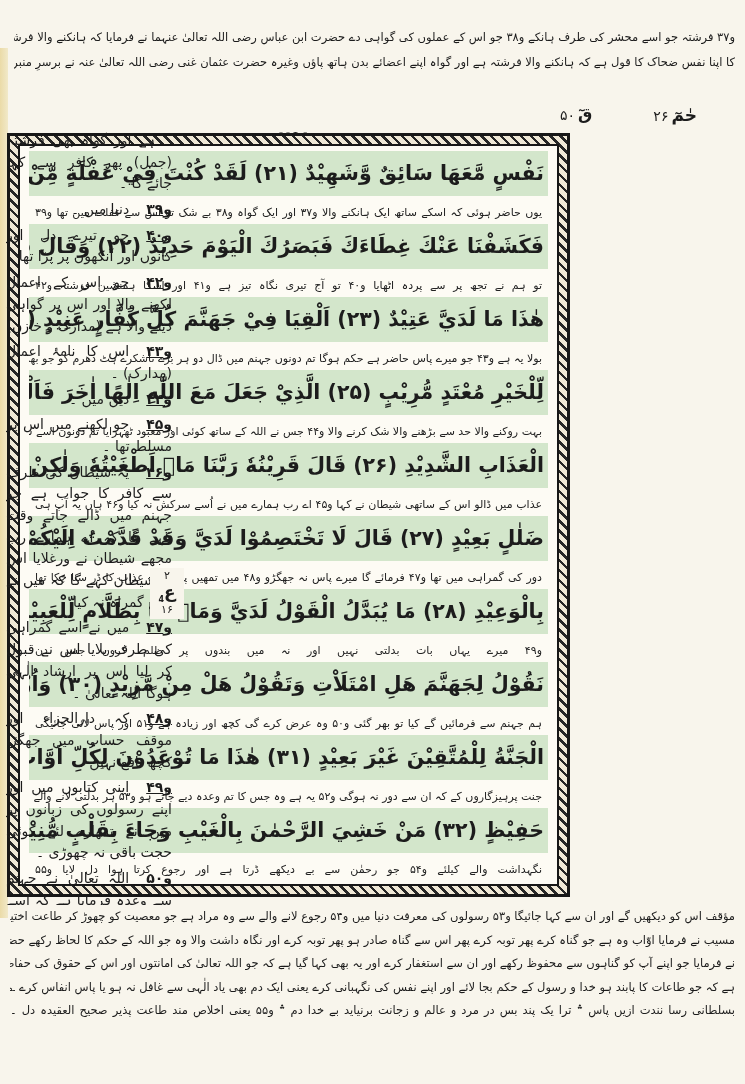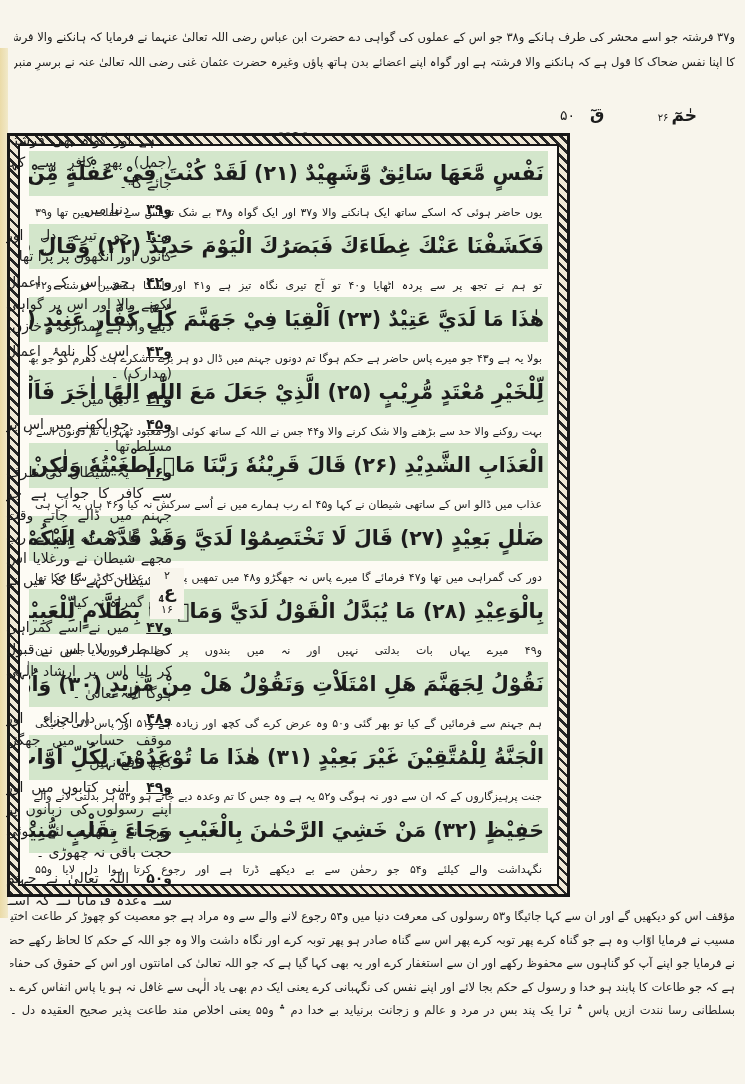--- a/index.html
+++ b/index.html
@@ -13,24 +13,24 @@
   }
   .jline{text-align:justify; text-align-last:justify; text-justify:inter-word;}
 
   
   .top-note{position:absolute; top:26px; right:10px; left:14px; font-size:11.5px; line-height:2.0;}
   .top-note p{margin-bottom:2px; white-space:nowrap; overflow:hidden;}
 
   
   .hdr{position:absolute; top:103px; height:30px; left:0; right:0; font-weight:bold;}
   .hdr .juz{position:absolute; right:48px; top:2px; font-size:17px;}
-  .hdr .juz small{font-size:10px; font-weight:normal; margin-right:3px;}
+  .hdr .juz small{font-size:14px; font-weight:normal; margin-right:3px;}
   .hdr .pg{position:absolute; left:279px; top:0; font-size:18px; letter-spacing:2px;margin-top:24px;}
   .hdr .surah{position:absolute; left:560px; top:2px; font-size:16px;}
-  .hdr .surah small{font-size:14px; font-weight:normal; margin-right:15px;}
+  .hdr .surah small{font-size:14px; font-weight:normal; margin-right:3px;}
 
   
   .qbox{
     position:absolute; top:133px; left:7px; width:563px; height:764px;
     border:3px solid var(--frame);
     background:repeating-linear-gradient(45deg,#262626 0 2.5px,#efe8d6 2.5px 7px);
   }
   .qinner{
     position:absolute; inset:8px; border:2px solid var(--frame); background:var(--inner-paper);
     padding:5px 9px; display:flex; flex-direction:column; justify-content:space-between;

